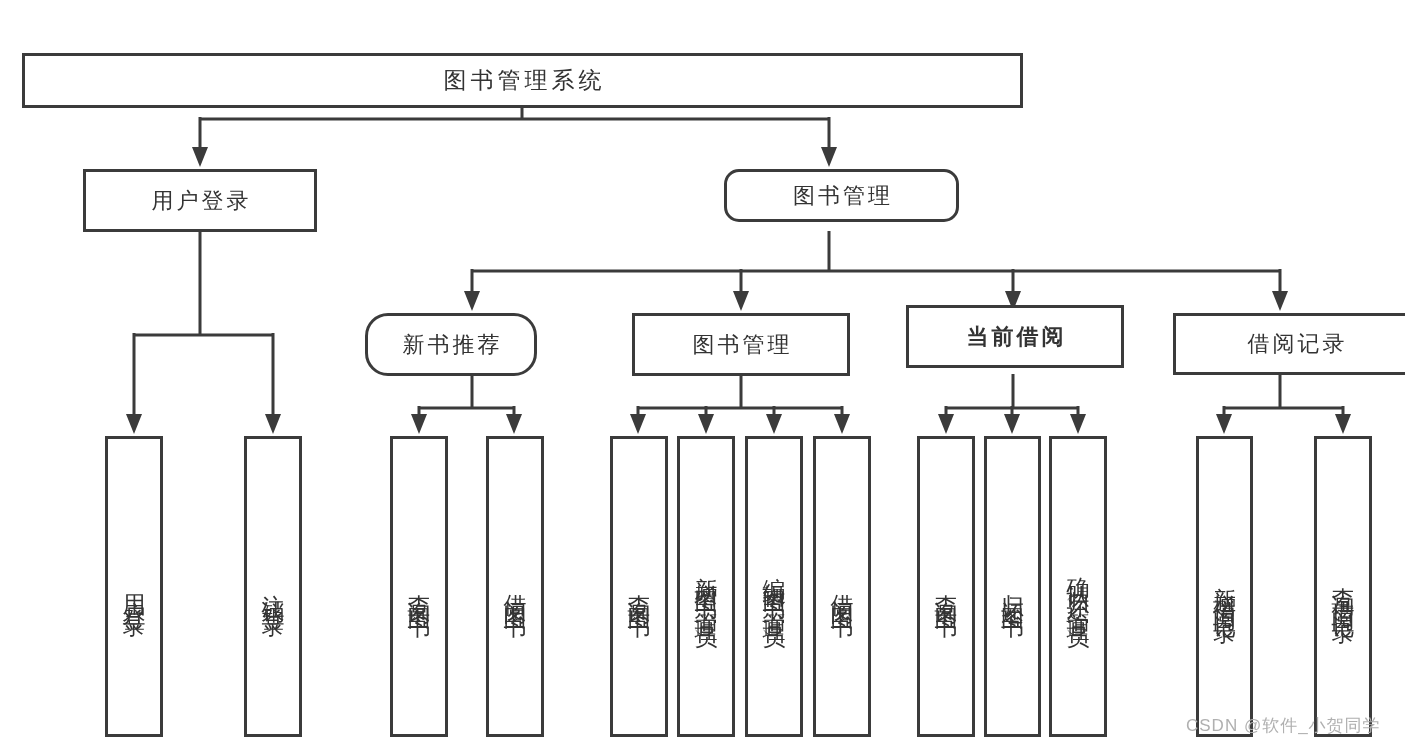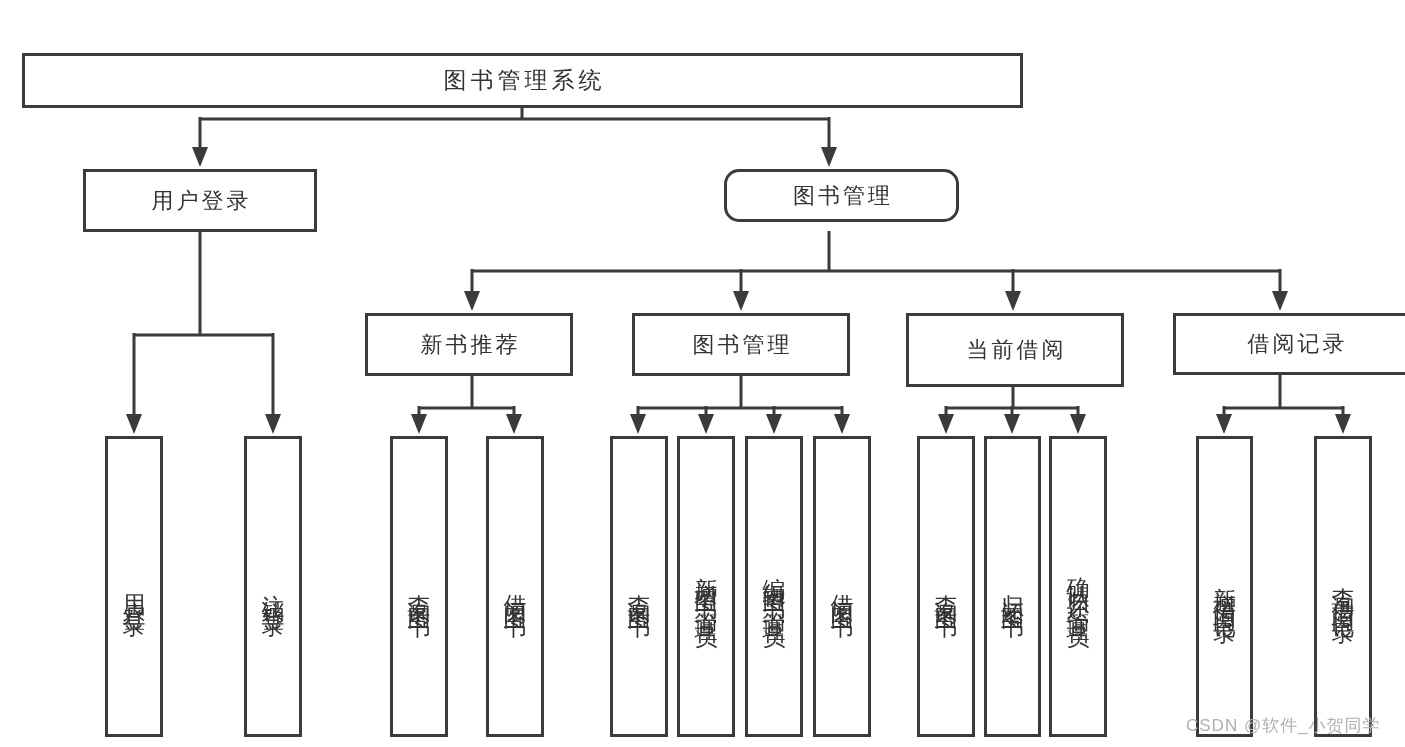--- a/index.html
+++ b/index.html
@@ -107,27 +107,27 @@
     <span class="hlabel">图书管理系统</span>
   </div>
 
   <div class="box" style="left:83px;top:169px;width:234px;height:63px;">
     <span class="hlabel">用户登录</span>
   </div>
   <div class="box" style="left:724px;top:169px;width:235px;height:53px;border-radius:15px;">
     <span class="hlabel">图书管理</span>
   </div>
 
-  <div class="box" style="left:365px;top:313px;width:208px;height:63px;">
+  <div class="box" style="left:365px;top:313px;width:172px;height:63px;border-radius:23px;">
     <span class="hlabel">新书推荐</span>
   </div>
   <div class="box" style="left:632px;top:313px;width:218px;height:63px;">
     <span class="hlabel">图书管理</span>
   </div>
-  <div class="box" style="left:906px;top:313px;width:218px;height:74px;">
+  <div class="box" style="left:906px;top:305px;width:218px;height:63px;font-weight:bold;">
     <span class="hlabel">当前借阅</span>
   </div>
   <div class="box" style="left:1173px;top:313px;width:246px;height:62px;">
     <span class="hlabel">借阅记录</span>
   </div>
 
   <div class="box" style="left:105px;top:436px;width:58px;height:301px;">
     <span class="vtext">用户登录</span>
   </div>
   <div class="box" style="left:244px;top:436px;width:58px;height:301px;">

